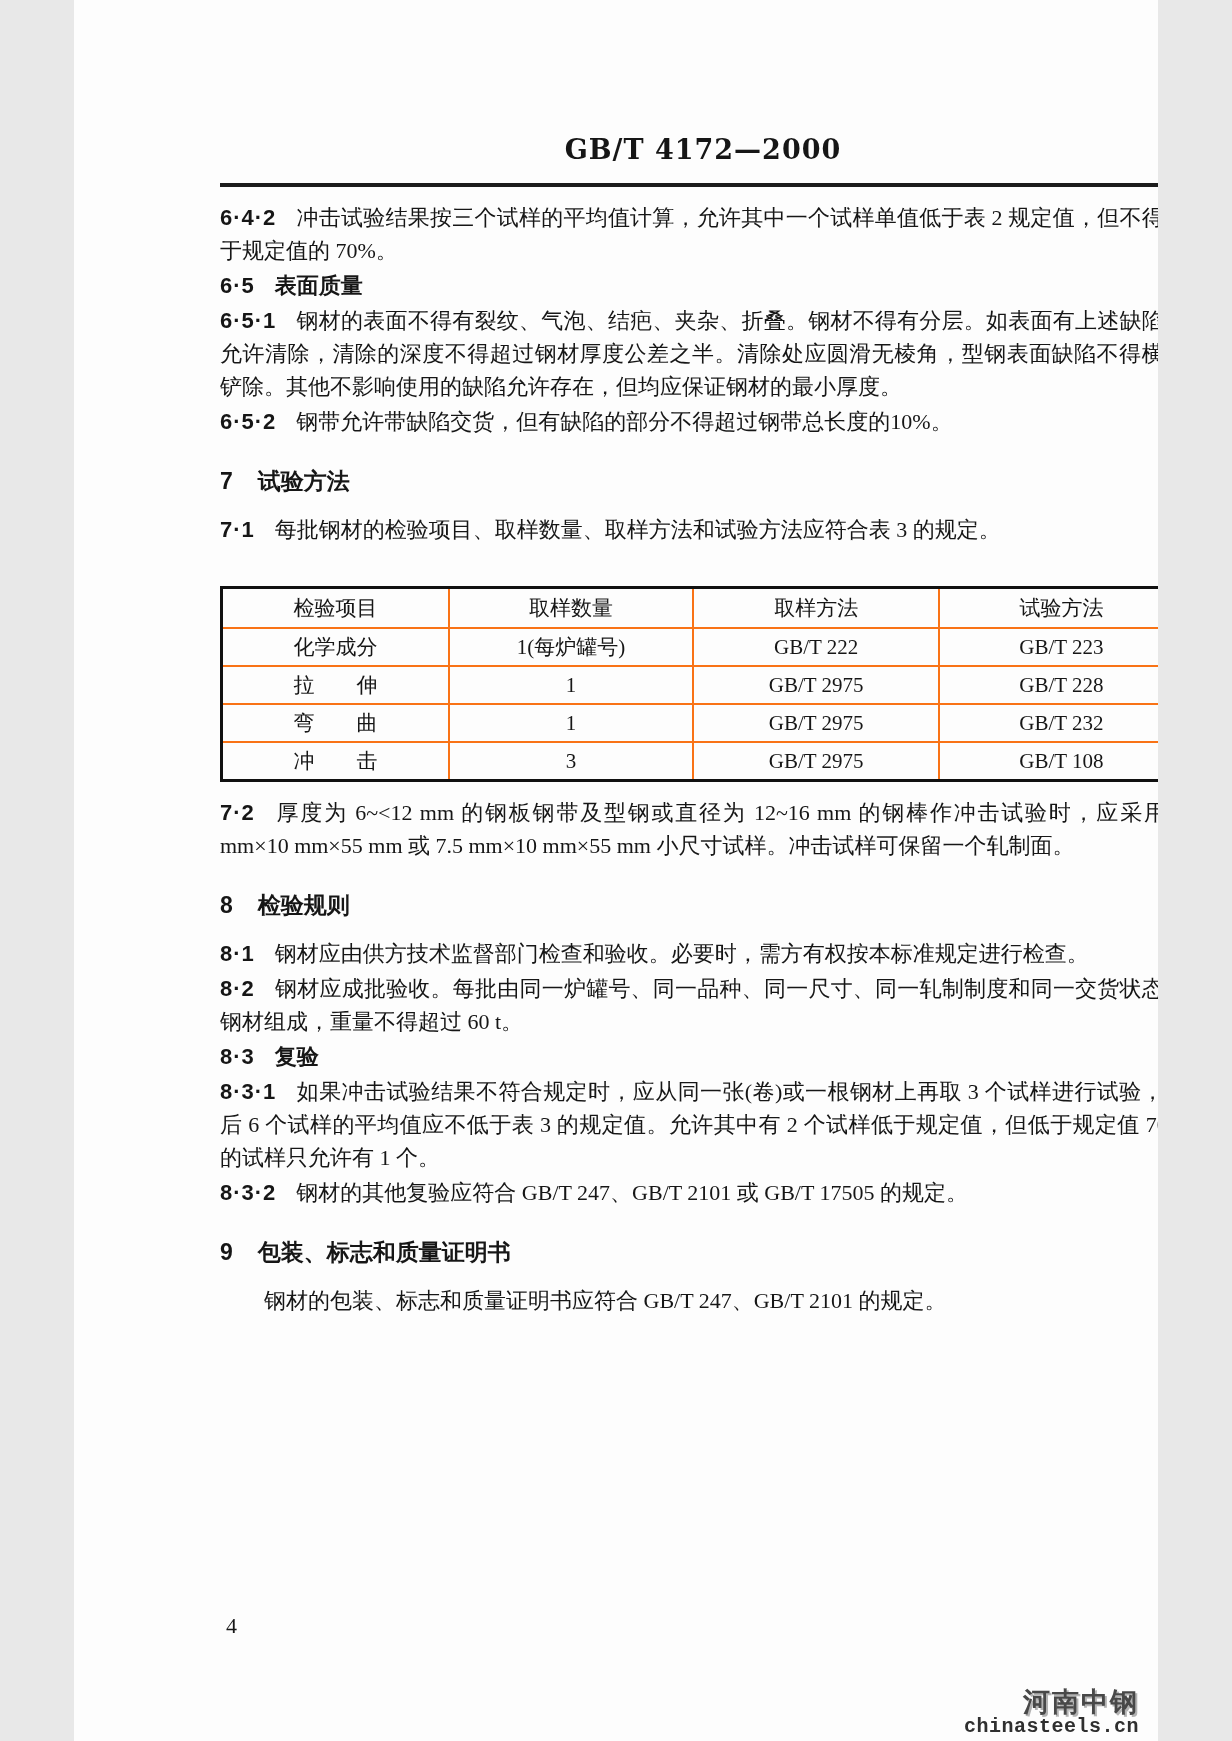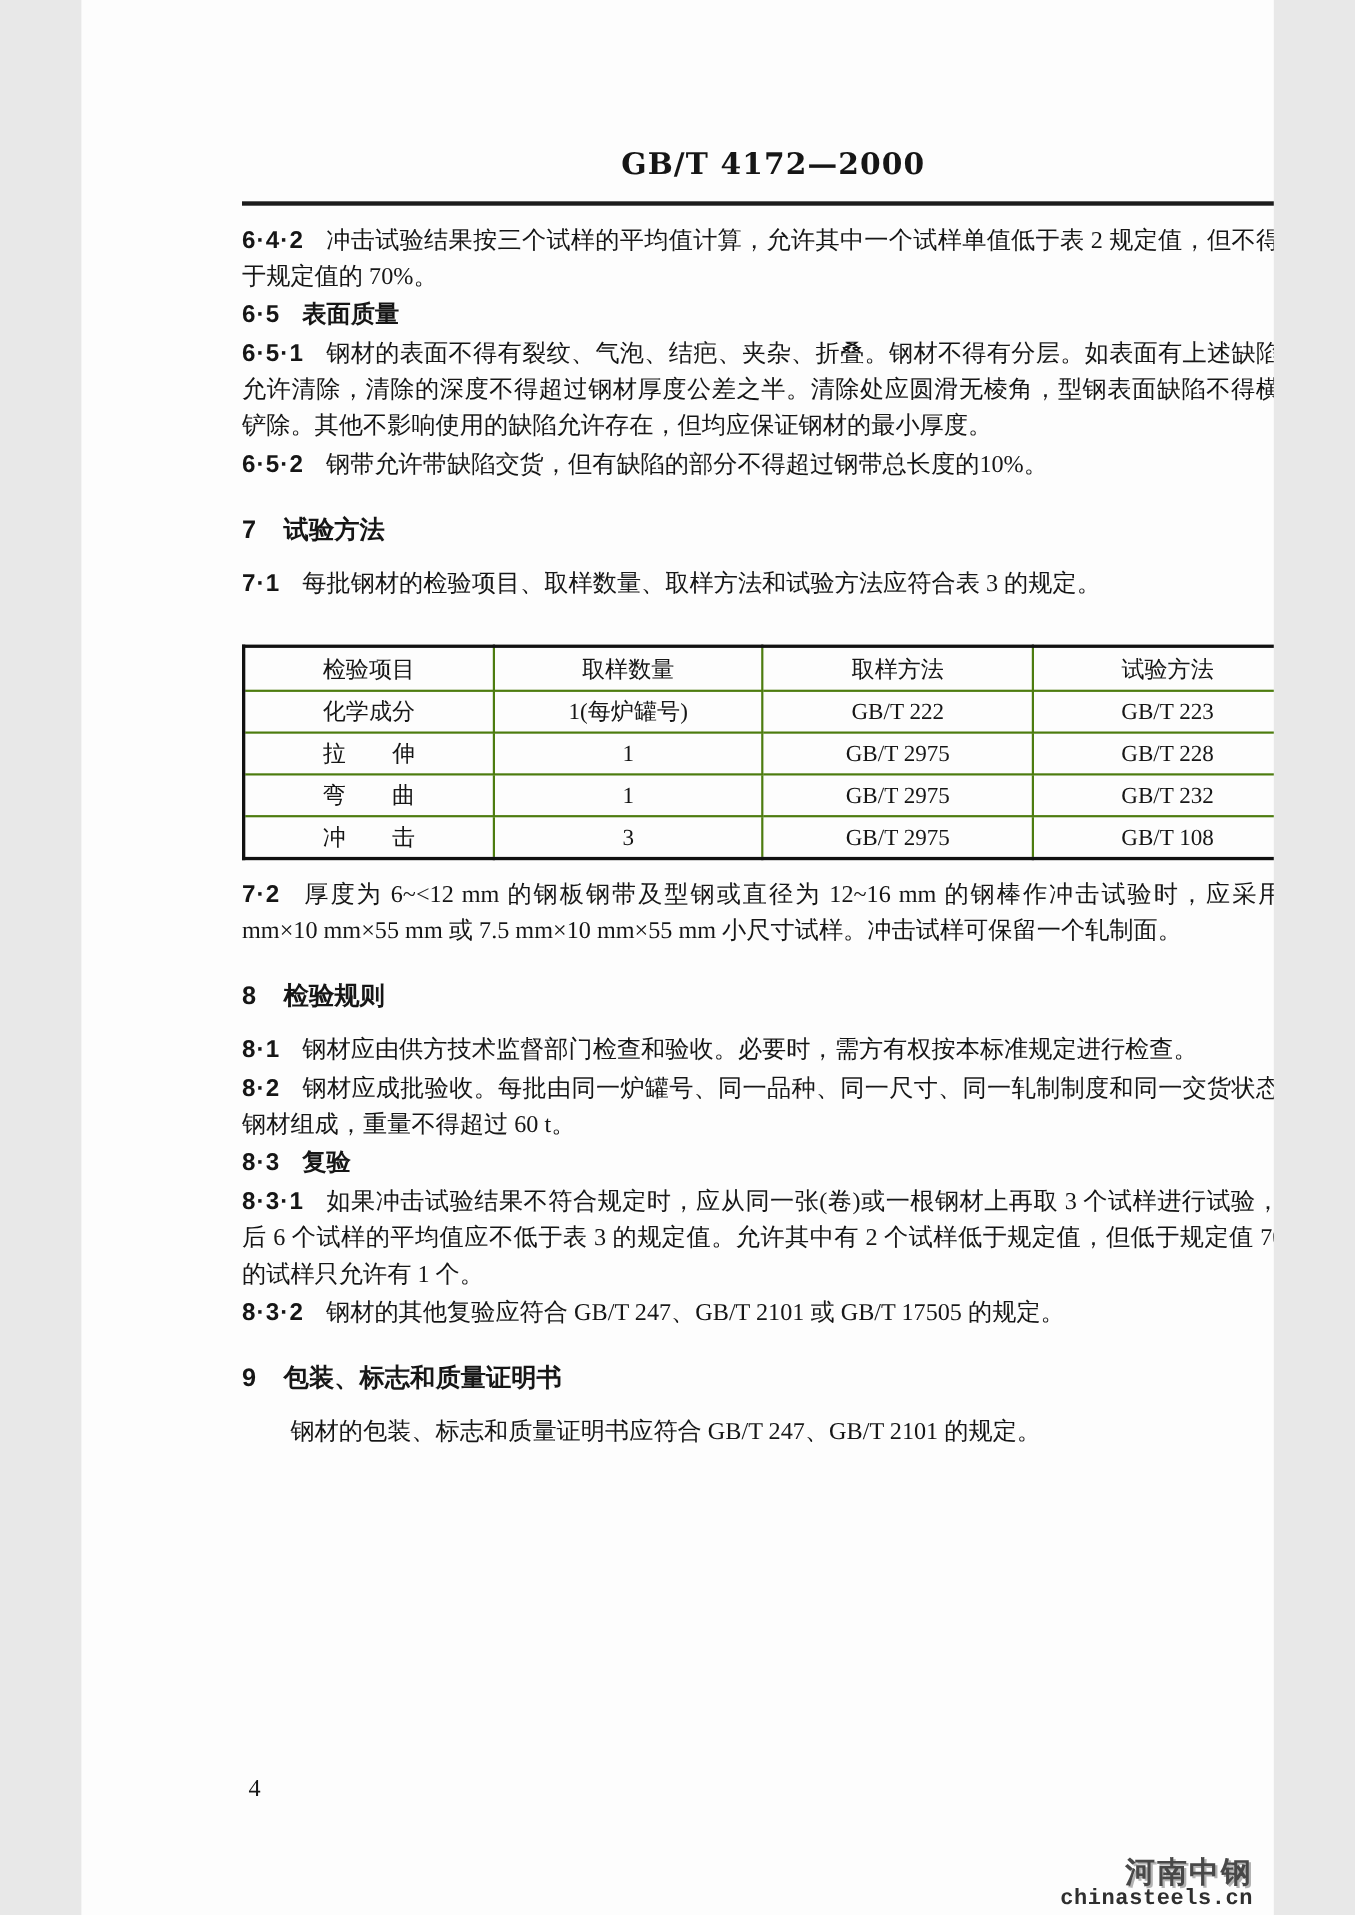--- a/index.html
+++ b/index.html
@@ -41,21 +41,21 @@
   h2.chapter .num{margin-right:24px;}
   .table-wrap{margin:6px 0 14px 0;}
   .table-caption{
     text-align:right;font-size:14px;line-height:26px;margin:0 0 8px 0;
   }
   table.t3{
     width:100%;border-collapse:collapse;table-layout:fixed;
     border:3px solid #111;
   }
   table.t3 th,table.t3 td{
-    border:2px solid #4d7c0f;
+    border:2px solid #f97316;
     text-align:center;vertical-align:middle;
     font-size:21px;font-weight:normal;padding:0;
   }
   table.t3 th{height:38px;}
   table.t3 td{height:36px;}
   .indent{text-indent:2em;}
   .page-number{
     position:absolute;left:152px;top:1613px;
     font-size:22px;
   }

